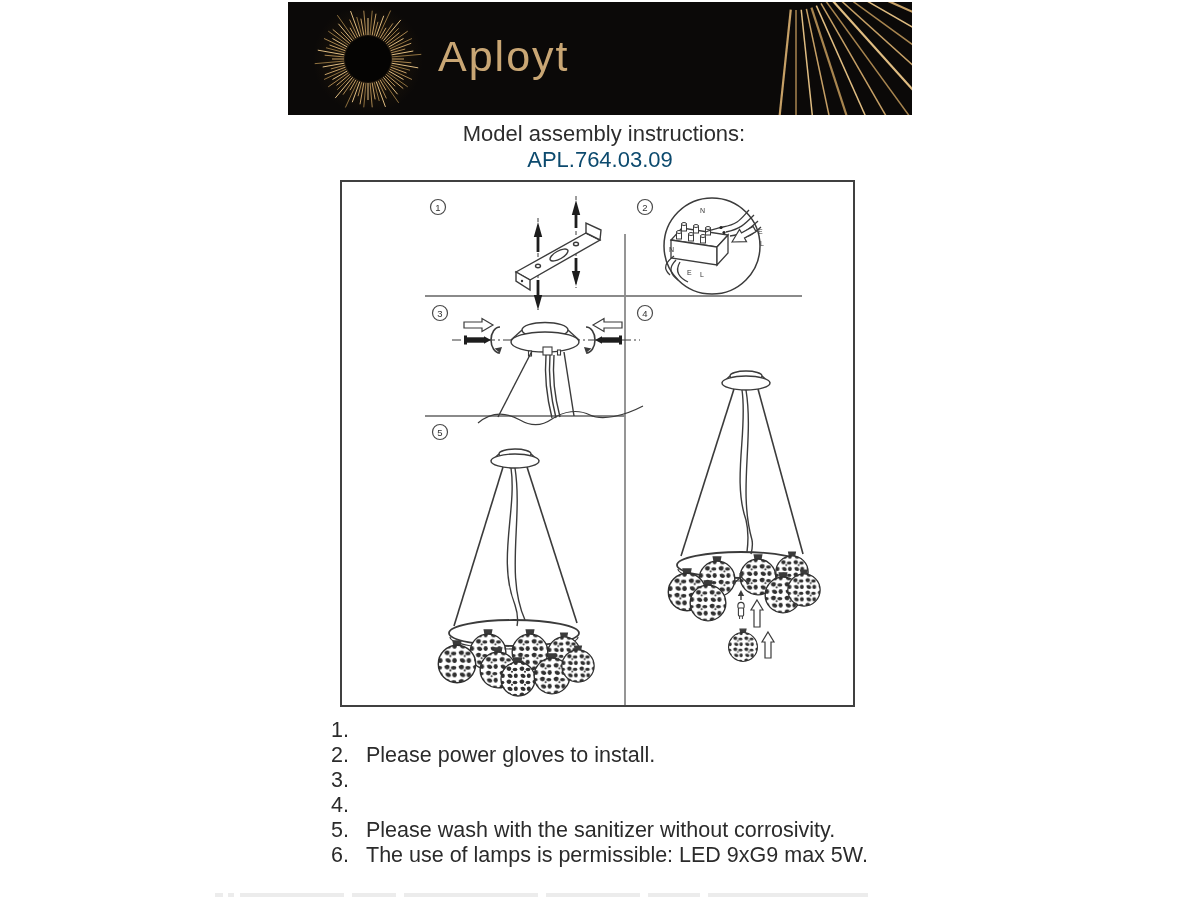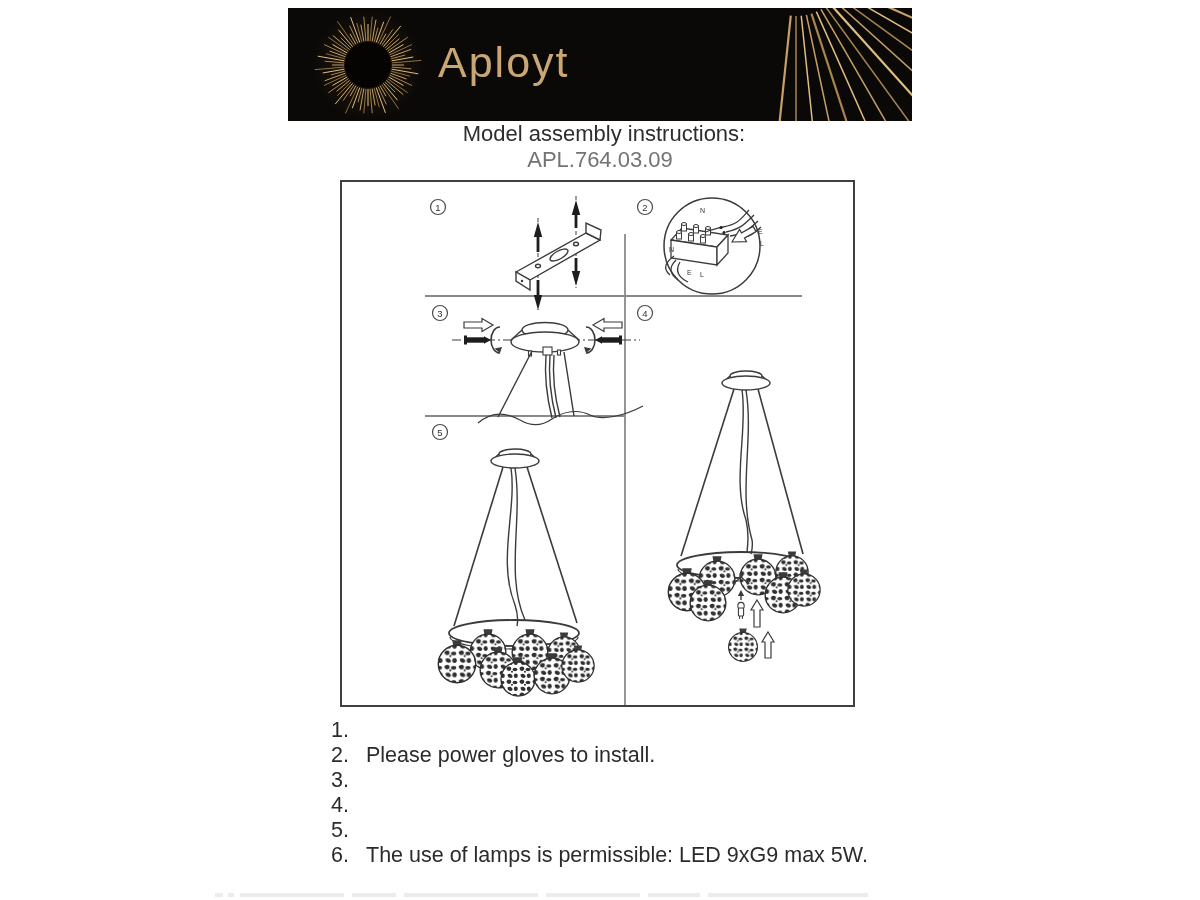--- a/index.html
+++ b/index.html
@@ -2,32 +2,32 @@
 <html><head>
 <meta charset="utf-8">
 <style>
   html,body{margin:0;padding:0;}
   body{
     width:1200px;height:900px;position:relative;background:#ffffff;
     font-family:"Liberation Sans", sans-serif;color:#2a2a2a;overflow:hidden;
   }
   
   .banner{
-    position:absolute;left:288px;top:8px;width:624px;height:113px;
+    position:absolute;left:288px;top:2px;width:624px;height:113px;
     background:#0b0908;overflow:hidden;
   }
   .banner svg{position:absolute;top:0;left:0;}
   .brand{
     position:absolute;left:150px;top:30px;font-size:43px;letter-spacing:2px;
     color:#c9a674;font-weight:400;
   }
   
   .titleblock{position:absolute;left:0;top:121px;width:1200px;text-align:center;}
   .titleblock .h{font-size:22px;line-height:26px;color:#2d2d2d;margin-left:8px;}
-  .titleblock .m{font-size:22px;line-height:26px;color:#737373;}
+  .titleblock .m{font-size:22px;line-height:26px;color:#0c4a6e;}
   
   .diagram{position:absolute;left:340px;top:180px;width:515px;height:527px;}
   .stepnum circle{fill:#fff;stroke:#4a4a4a;stroke-width:1.2;}
   .stepnum text{font-size:9.5px;fill:#333;text-anchor:middle;font-family:"Liberation Sans",sans-serif;}
   .wlabel{font-size:7px;fill:#333;font-family:"Liberation Sans",sans-serif;}
   
   .instructions{position:absolute;left:331px;top:718px;}
   .instructions .li{display:flex;font-size:21.5px;line-height:24.9px;color:#2b2b2b;}
   .instructions .num{width:35px;flex:none;}
   
@@ -364,20 +364,21 @@
     <span>Please power gloves to install.</span>
     </div>
   <div class="li">
     <span class="num">3.</span>
     </div>
   <div class="li">
     <span class="num">4.</span>
     </div>
   <div class="li">
     <span class="num">5.</span>
+    <span>Please wash with the sanitizer without corrosivity.</span>
     </div>
   <div class="li">
     <span class="num">6.</span>
     <span>The use of lamps is permissible: LED 9xG9 max 5W.</span>
     </div>
 </div>
 
 <div>
   <div class="artifact" style="left:215px;width:8px;"></div>
   <div class="artifact" style="left:228px;width:6px;"></div>

